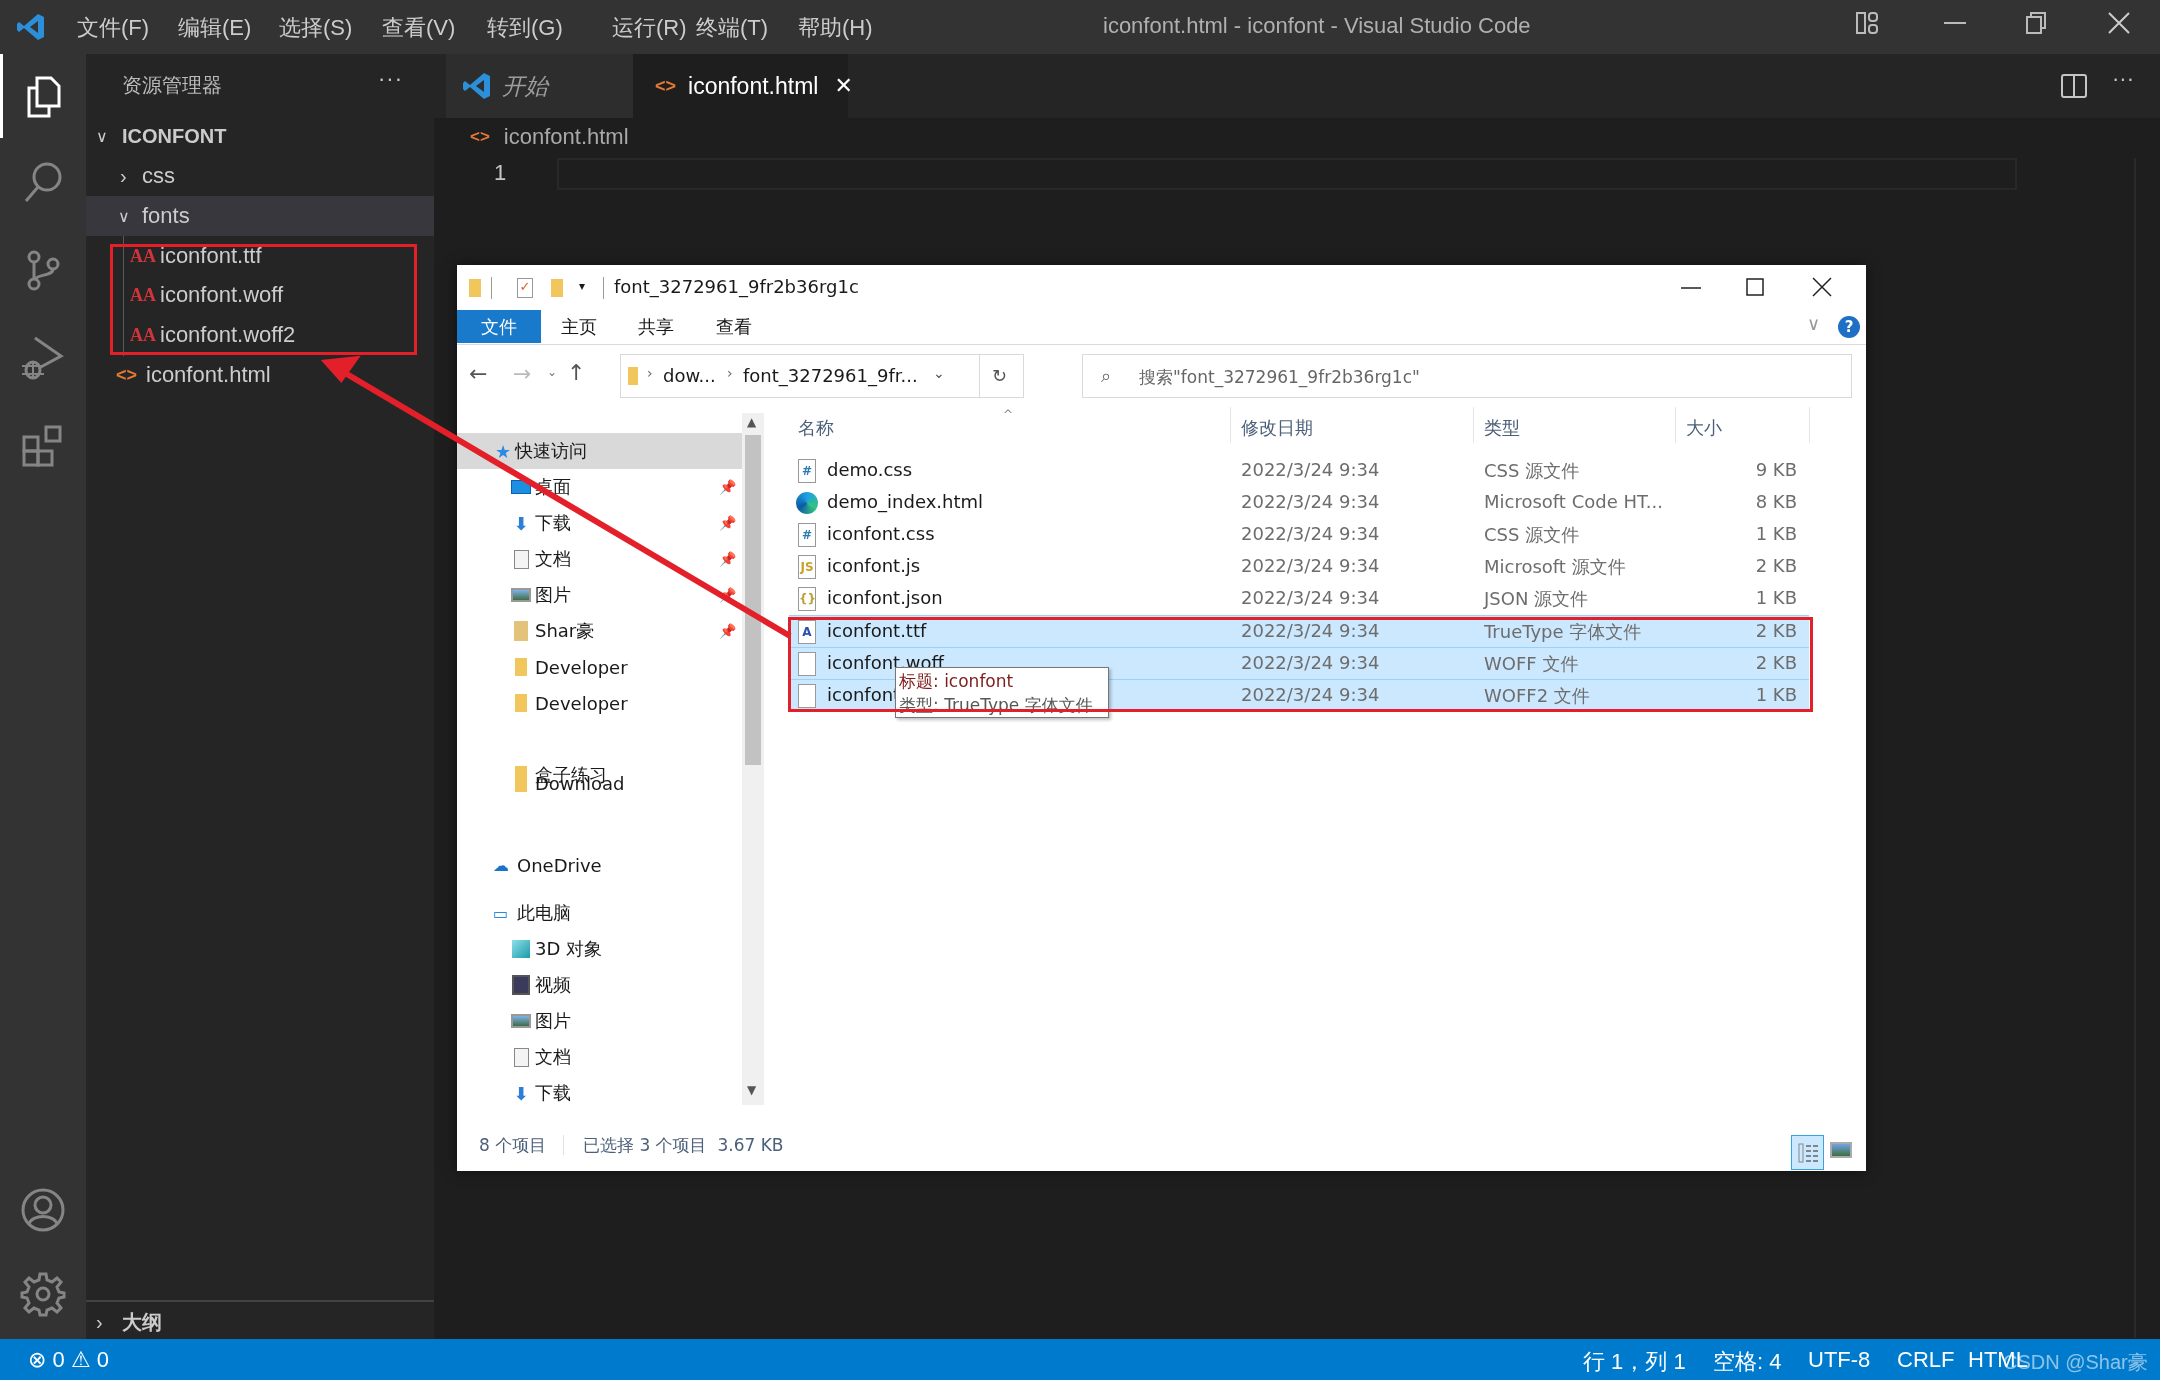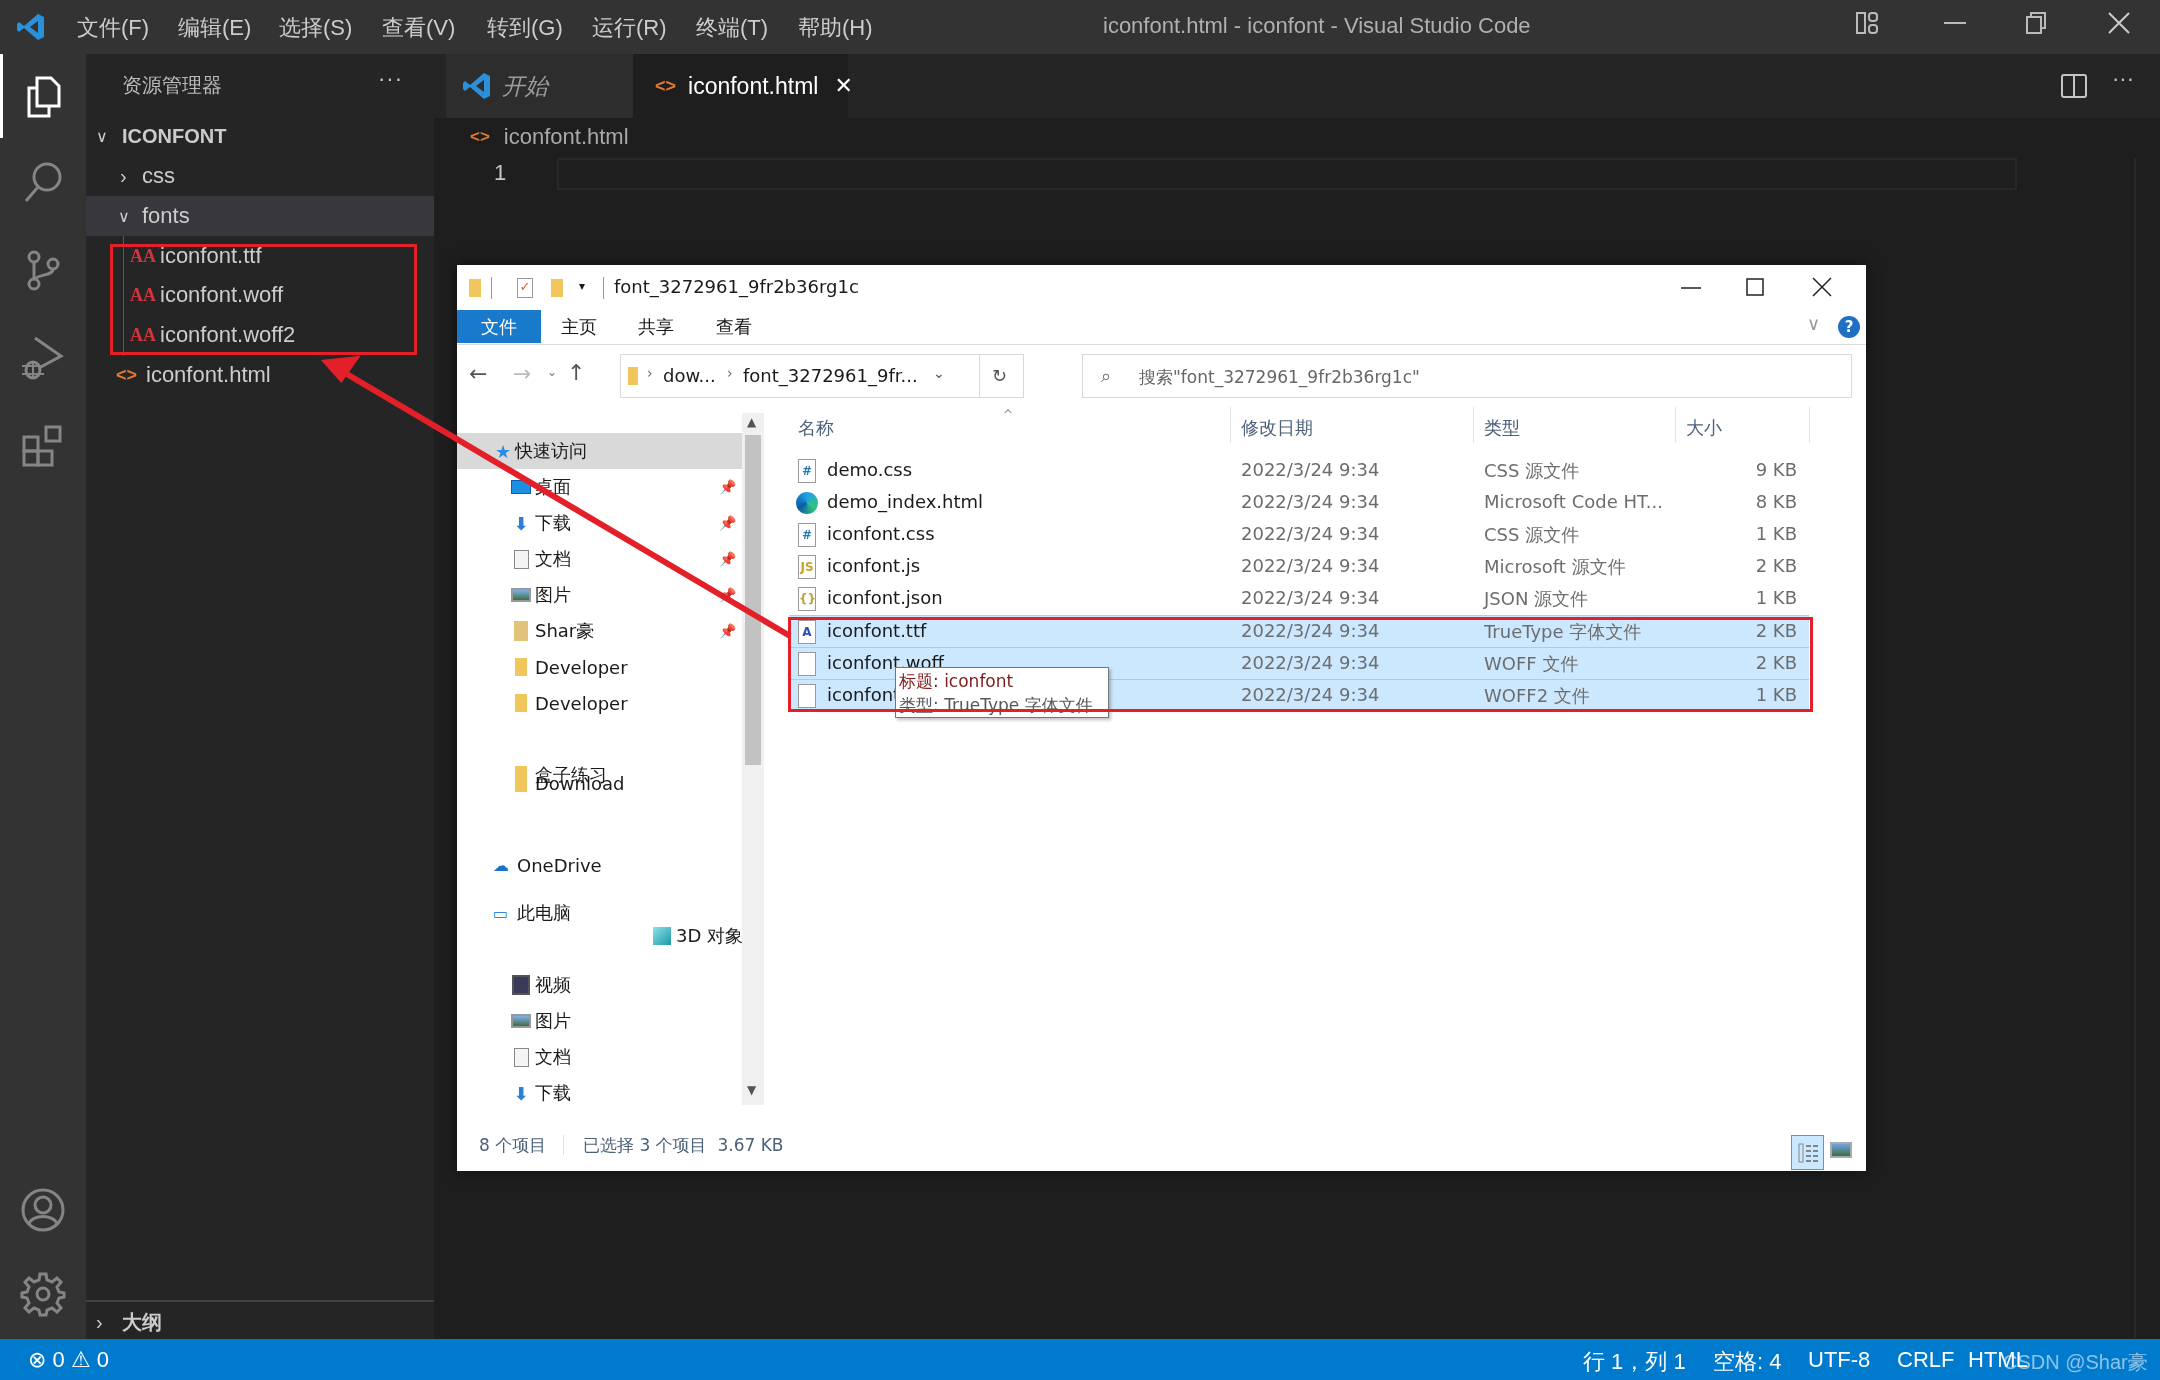--- a/index.html
+++ b/index.html
@@ -38,21 +38,21 @@
 
 <div id="titlebar" class="abs">
   <svg class="abs" style="left:16px;top:12px" width="30" height="30" viewBox="0 0 30 30">
     <path d="M22 2 L28 5 L28 25 L22 28 L8 16 L3 20 L1 18 L1 12 L3 10 L8 14 Z M22 9 L14 15 L22 21 Z" fill="#2b8fd9"></path>
   </svg>
   <span class="menu-item" style="left:77px">文件(F)</span>
   <span class="menu-item" style="left:178px">编辑(E)</span>
   <span class="menu-item" style="left:279px">选择(S)</span>
   <span class="menu-item" style="left:382px">查看(V)</span>
   <span class="menu-item" style="left:487px">转到(G)</span>
-  <span class="menu-item" style="left:592px">运行(R)</span>
+  <span class="menu-item" style="left:612px">运行(R)</span>
   <span class="menu-item" style="left:696px">终端(T)</span>
   <span class="menu-item" style="left:798px">帮助(H)</span>
   <span id="win-title">iconfont.html - iconfont - Visual Studio Code</span>
   <div class="wbtn" style="left:1847px">
     <svg width="26" height="26" viewBox="0 0 26 26">
         <rect x="3" y="3" width="8" height="20" fill="none" stroke="#bbb" stroke-width="2"></rect>
         <rect x="15" y="3" width="8" height="8" rx="3" fill="none" stroke="#bbb" stroke-width="2"></rect>
         <rect x="15" y="15" width="8" height="8" rx="3" fill="none" stroke="#bbb" stroke-width="2"></rect>
       </svg>
   </div>
@@ -321,21 +321,21 @@
       </div>
     <div class="nav-row" style="top:434px">
       <span style="margin-left:36px;width:24px;color:#1a73c9;font-size:16px">☁</span>
       <span>OneDrive</span>
     </div>
     <div class="nav-row" style="top:482px">
       <span style="margin-left:36px;width:24px;color:#2d8ae0;font-size:16px">▭</span>
       <span>此电脑</span>
     </div>
     <div id="pc-list">
-        <div class="nav-row" style="top: 505px; justify-content: flex-end;">
+        <div class="nav-row" style="top: 518px;">
           <span style="margin-left:50px;width:28px;display:inline-flex;justify-content:center">
             <span style="display:inline-block;width:18px;height:18px;background:linear-gradient(135deg,#8de0ea,#1c9aa8)"></span>
           </span>
           <span>3D 对象</span>
         </div>
         <div class="nav-row" style="top: 554px;">
           <span style="margin-left:50px;width:28px;display:inline-flex;justify-content:center">
             <span style="display:inline-block;width:18px;height:20px;background:#3a3a5a;border:2px solid #555"></span>
           </span>
           <span>视频</span>

